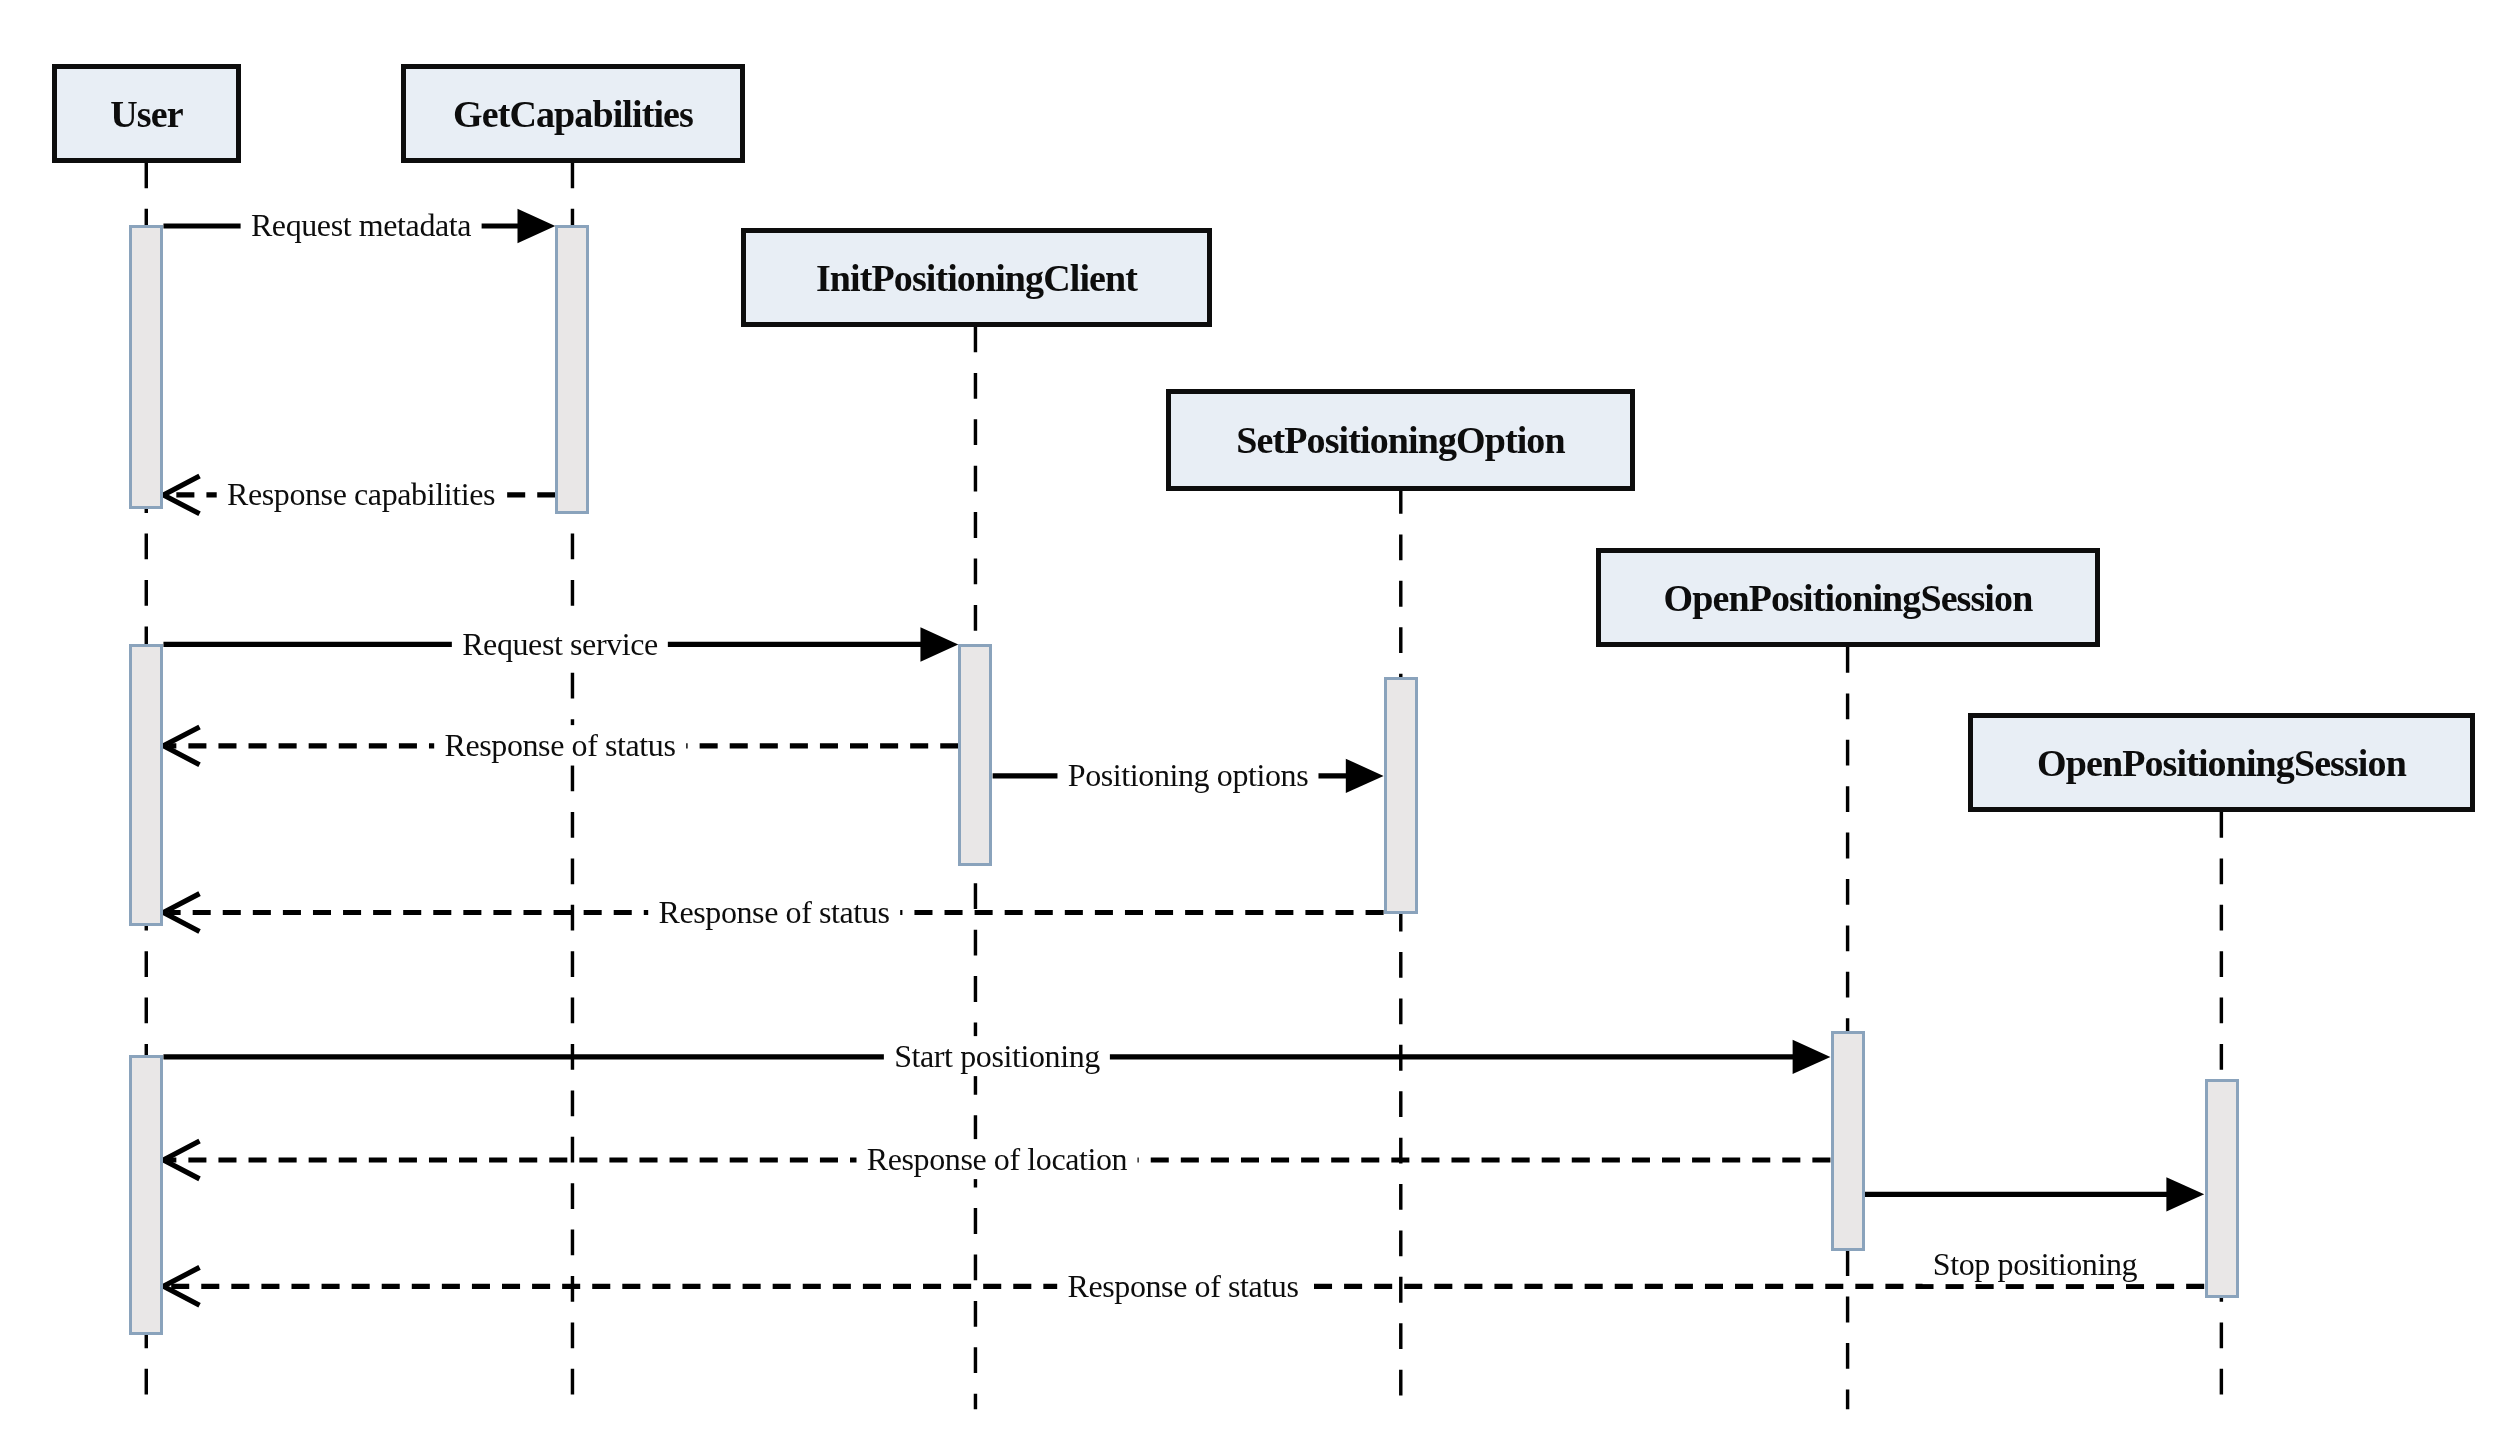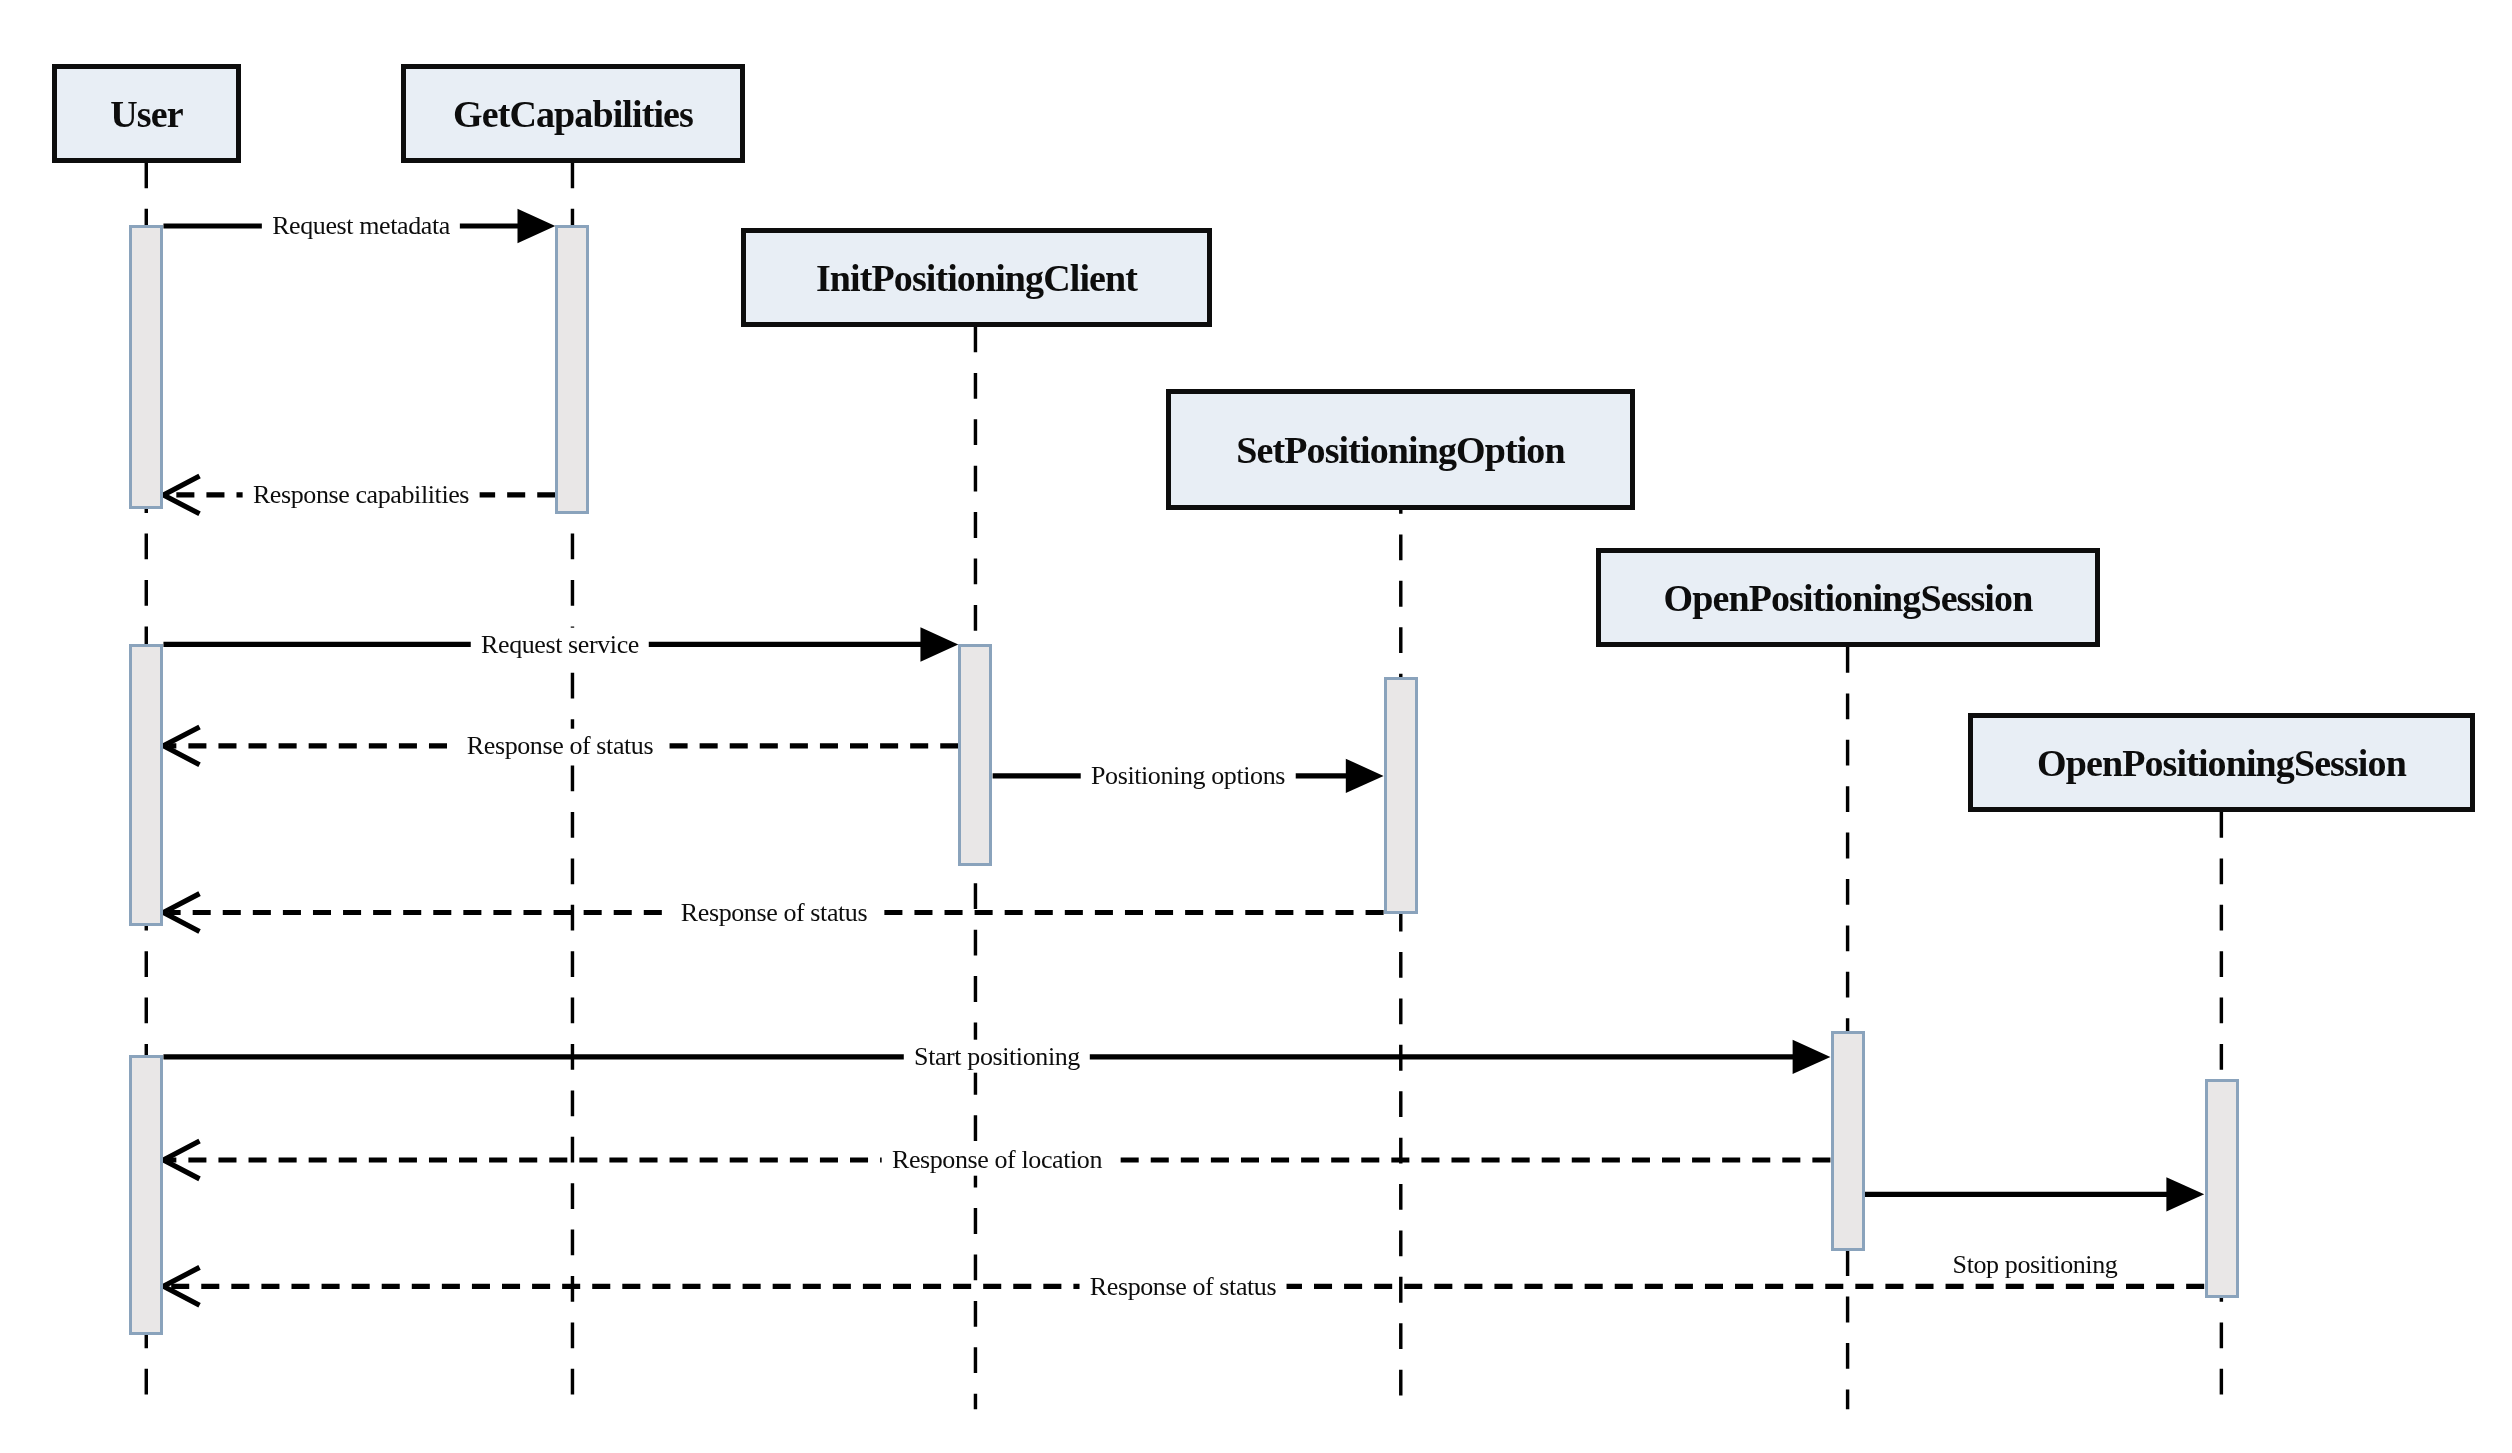--- a/index.html
+++ b/index.html
@@ -39,21 +39,21 @@
     box-sizing:border-box;
     width:34px;
     background:var(--activation-fill);
     border:3.4px solid var(--activation-border);
   }
   .msg-label{
     position:absolute;
     transform:translate(-50%,-52%);
     background:var(--background);
     padding:1.7px 10.3px;
-    font-size:26px;letter-spacing:-0.4px;
+    font-size:32px;letter-spacing:-0.4px;
     color:var(--text);white-space:nowrap;
     line-height:1.15;
   }
 </style>
 </head>
 <body>
 
 <div id="stage">
 
   <svg class="diagram-lines" viewBox="0 0 2923 1691">
@@ -107,21 +107,21 @@
 
   <div class="actor-box" style="left:52px;   top:64px;  width:189px; height:99px;">
       <span>User</span>
     </div>
   <div class="actor-box" style="left:401px;  top:64px;  width:344px; height:99px;">
       <span>GetCapabilities</span>
     </div>
   <div class="actor-box" style="left:741px;  top:228px; width:471px; height:99px;">
       <span>InitPositioningClient</span>
     </div>
-  <div class="actor-box" style="left:1166px; top:389px; width:469px; height:121px;">
+  <div class="actor-box" style="left:1166px; top:389px; width:469px; height:102px;">
       <span>SetPositioningOption</span>
     </div>
   <div class="actor-box" style="left:1596px; top:548px; width:504px; height:99px;">
       <span>OpenPositioningSession</span>
     </div>
   <div class="actor-box" style="left:1968px; top:713px; width:507px; height:99px;">
       <span>OpenPositioningSession</span>
     </div>
 
   <div class="msg-label" style="left:361px;  top:226px;">Request metadata</div>

